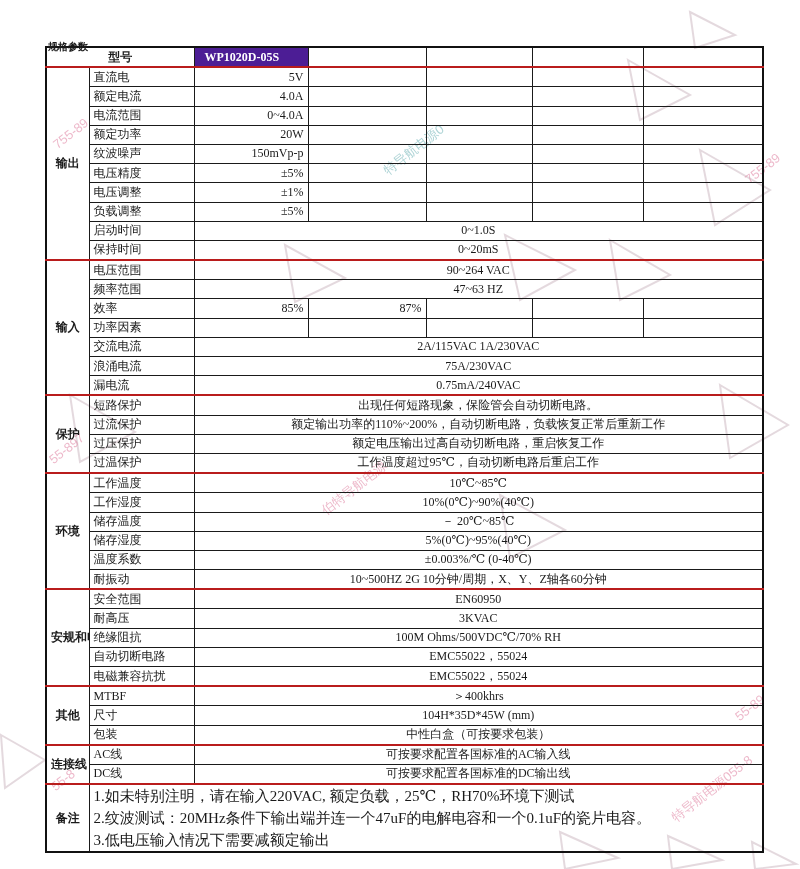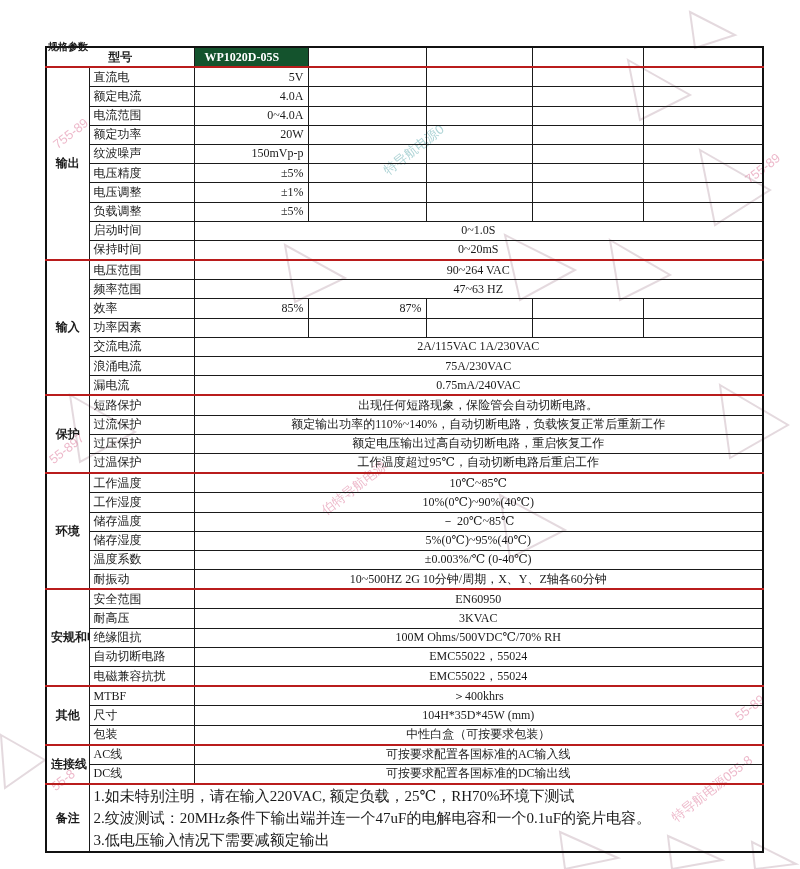--- a/index.html
+++ b/index.html
@@ -123,21 +123,21 @@
         <col style="width:105px">
       <col style="width:114px">
         <col style="width:118px">
       <col style="width:106px">
         <col style="width:111px">
         <col style="width:120px">
     </colgroup>
     <tbody>
       <tr>
         <td colspan="2" class="model-label">型号</td>
-        <td class="model-value" id="model-value-cell" style="background: #14532d; padding-left: 10px;">WP1020D-05S</td>
+        <td class="model-value" id="model-value-cell" style="background: #4c1d95; padding-left: 10px;">WP1020D-05S</td>
         <td></td>
         <td></td>
         <td></td>
         <td></td>
       </tr>
     </tbody>
     <tbody id="spec-rows">
         <tr class="sec-top">
           <td class="sec-label" rowspan="10">输出</td>
           <td class="row-label">直流电</td>
@@ -248,21 +248,21 @@
           <td class="row-label">漏电流</td>
           <td class="span-val" colspan="5">0.75mA/240VAC</td>
         </tr>
         <tr class="sec-top">
           <td class="sec-label" rowspan="4">保护</td>
           <td class="row-label">短路保护</td>
           <td class="span-val" colspan="5">出现任何短路现象，保险管会自动切断电路。</td>
         </tr>
         <tr>
           <td class="row-label">过流保护</td>
-          <td class="span-val" colspan="5">额定输出功率的110%~140%，自动切断电路，负载恢复正常后重新工作</td>
+          <td class="span-val" colspan="5">额定输出功率的110%~200%，自动切断电路，负载恢复正常后重新工作</td>
         </tr>
         <tr>
           <td class="row-label">过压保护</td>
           <td class="span-val" colspan="5">额定电压输出过高自动切断电路，重启恢复工作</td>
         </tr>
         <tr>
           <td class="row-label">过温保护</td>
           <td class="span-val" colspan="5">工作温度超过95℃，自动切断电路后重启工作</td>
         </tr>
         <tr class="sec-top">

